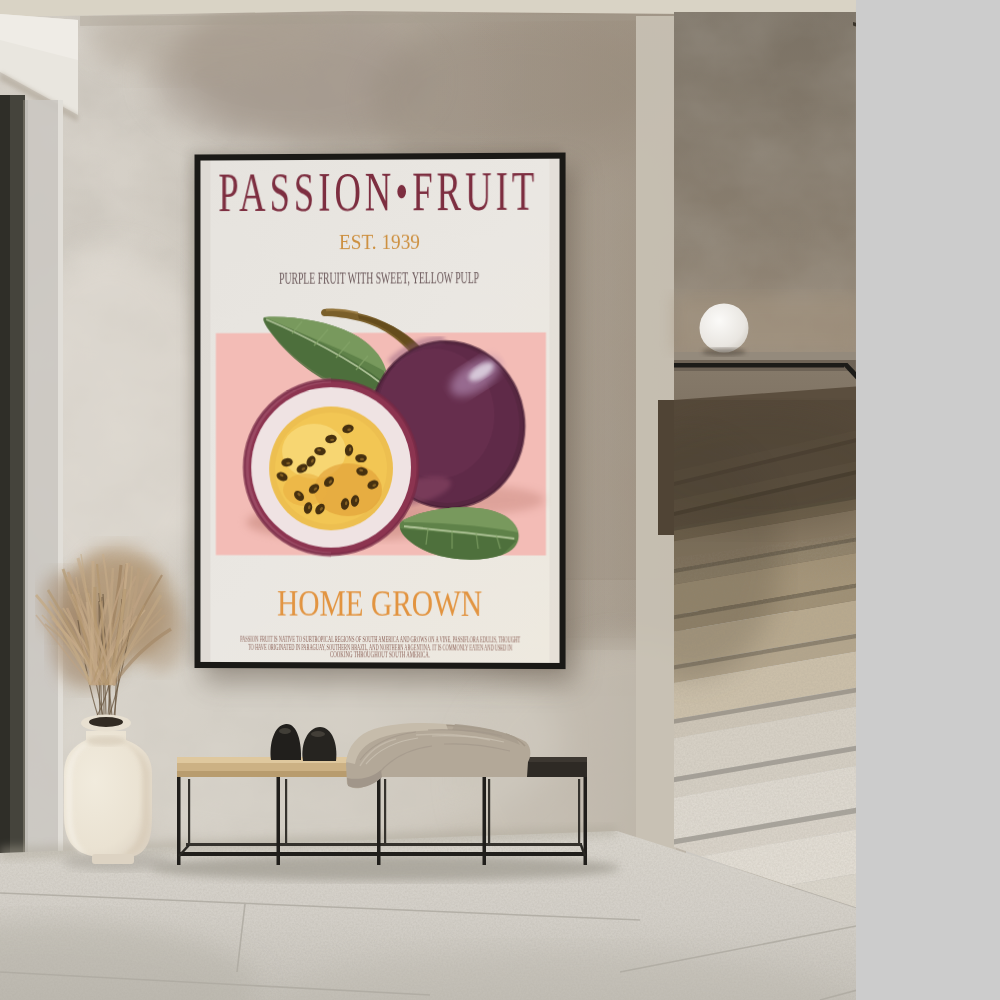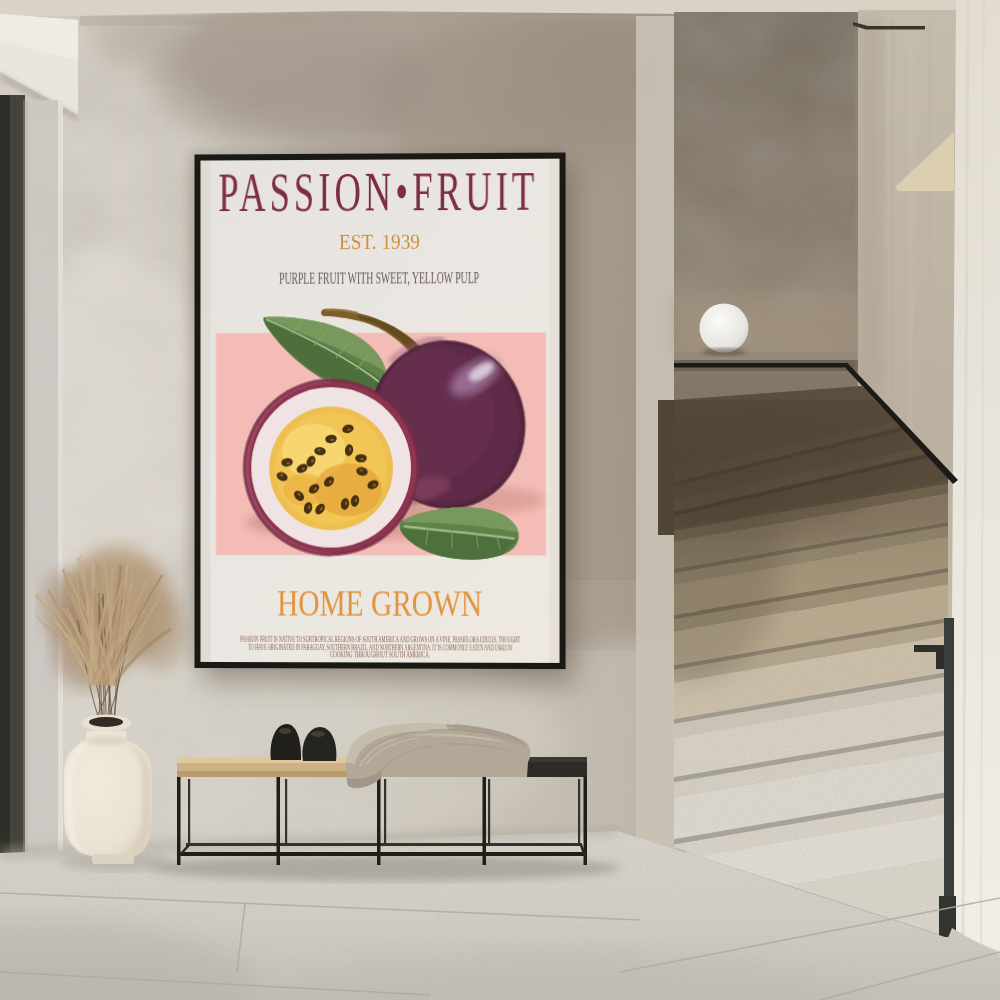--- a/index.html
+++ b/index.html
@@ -1,16 +1,16 @@
 <!DOCTYPE html>
 <html><head>
 <meta charset="utf-8">
 <style>
   html,body{margin:0;padding:0;background:#ccc;}
-  #stage{position:relative;width:1000px;height:1000px;overflow:hidden;font-family:"Liberation Sans",sans-serif;}
+  #stage{position:relative;width:856px;height:1000px;overflow:hidden;font-family:"Liberation Sans",sans-serif;}
   #scene{position:absolute;left:0;top:0;}
   #poster{position:absolute;left:0;top:0;width:371px;height:507px;transform-origin:0 0;
     transform:matrix3d(0.991147, -0.007778, 0.000000, -0.000016, 0.000000, 1.012821, 0.000000, 0.000000, 0.000000, 0.000000, 1.000000, 0.000000, 194.500000, 154.500000, 0.000000, 1.000000);
     background:#1a1916;box-shadow:10px 14px 24px rgba(70,58,45,0.38),-5px -3px 10px rgba(70,58,45,0.16);}
   #pinner{position:absolute;left:6px;top:6px;width:359px;height:495px;background:linear-gradient(160deg,#edebe7 0%,#e9e6e1 40%,#efeae2 100%);overflow:hidden;}
 </style>
 </head>
 <body>
 <div id="stage">
 <svg id="scene" width="1000" height="1000" viewBox="0 0 1000 1000">

